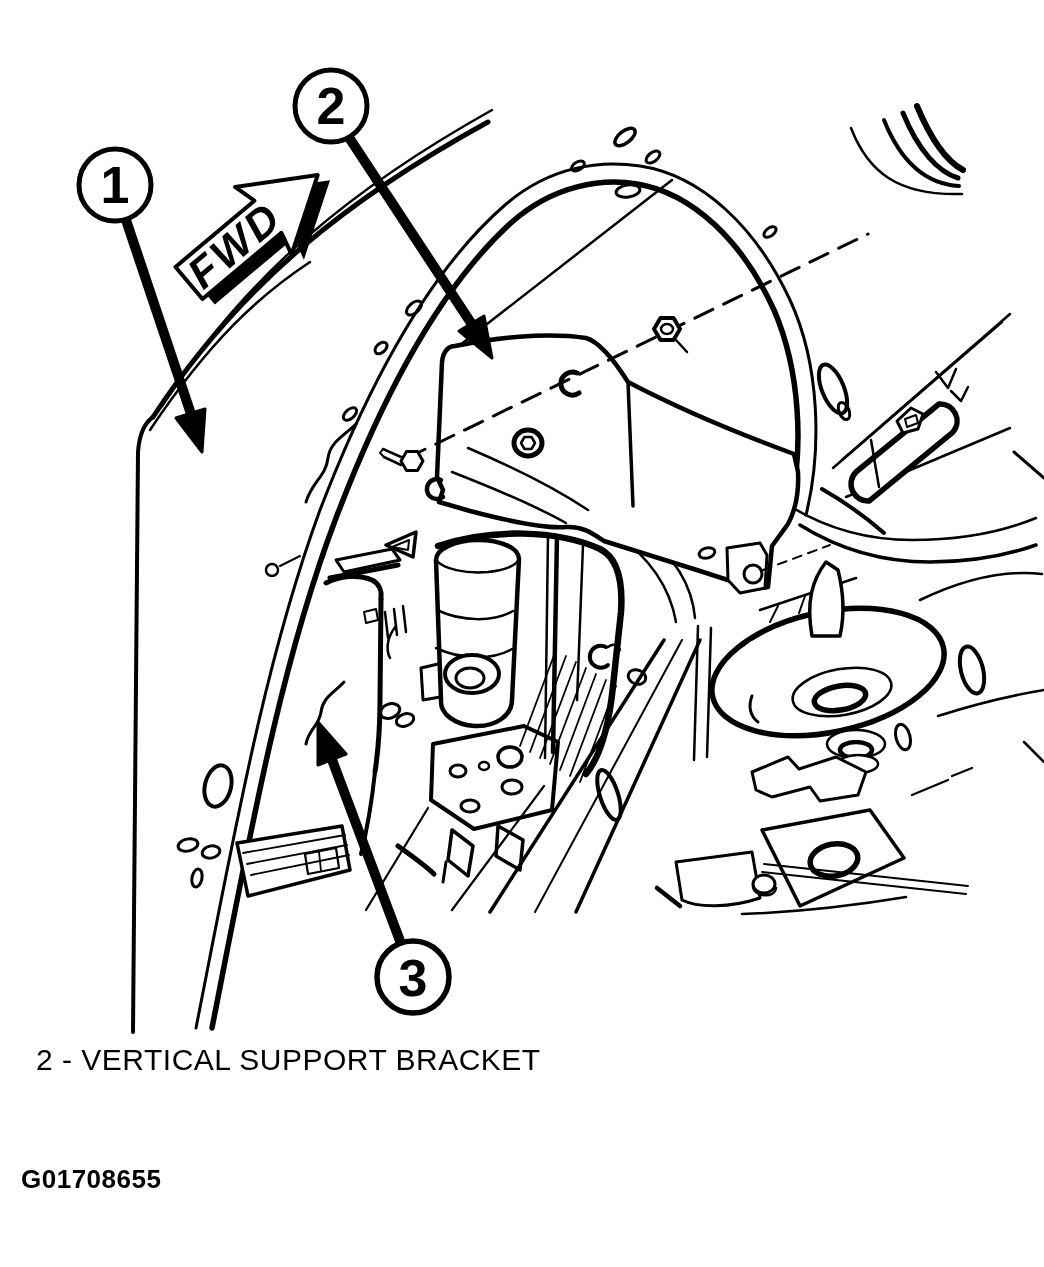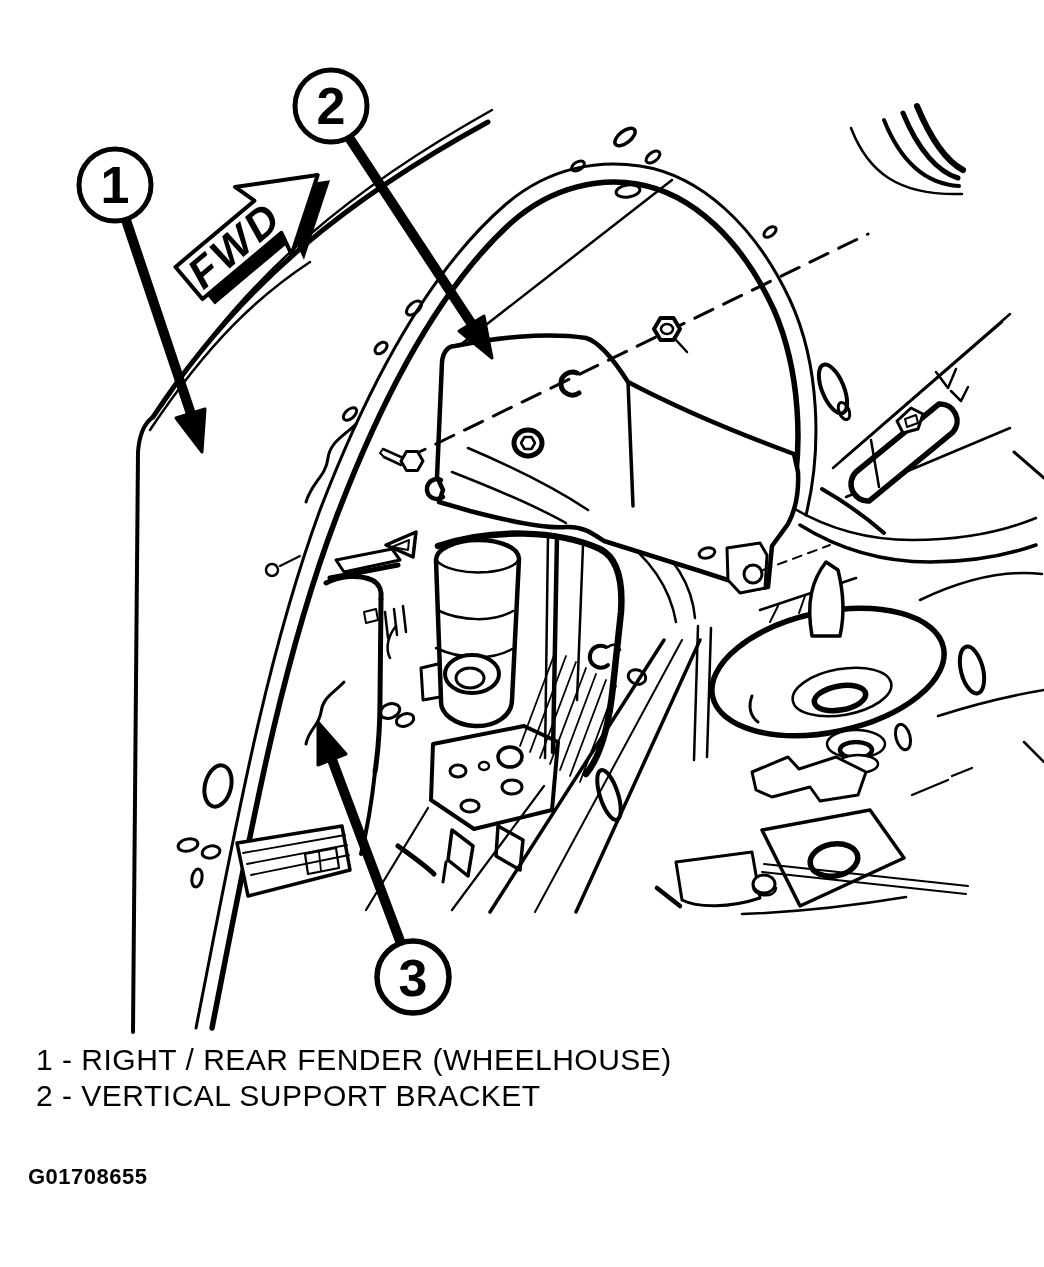--- a/index.html
+++ b/index.html
@@ -3,21 +3,21 @@
 <meta charset="utf-8">
 <style>
   html,body{margin:0;padding:0;background:#fff;}
   .stage{position:relative;width:1044px;height:1267px;background:#fff;overflow:hidden;
          font-family:"Liberation Sans",sans-serif;color:#000;}
   svg{position:absolute;left:0;top:0;}
   svg *{vector-effect:none;}
   .ink{stroke:#000;fill:none;stroke-linecap:round;stroke-linejoin:round;}
   .legend{position:absolute;left:36px;top:1042px;font-size:30px;line-height:36px;
           letter-spacing:.5px;white-space:nowrap;}
-  .figure-id{position:absolute;left:28px;top:1164px;font-size:22px;font-weight:bold;
+  .figure-id{position:absolute;left:21px;top:1164px;font-size:26px;font-weight:bold;
           letter-spacing:.5px;}
   text{font-family:"Liberation Sans",sans-serif;}
   .callout-num{font-size:52px;font-weight:bold;}
   .fwd-text{font-size:43px;font-weight:bold;font-style:italic;letter-spacing:3px;}
 </style>
 </head>
 <body>
 
 <div class="stage">
 <svg width="1044" height="1267" viewBox="0 0 1044 1267">
@@ -228,17 +228,16 @@
     <g>
       <path class="ink" stroke-width="10" d="M 400,941 L 331,757"></path>
       <polygon fill="#000" stroke="#000" stroke-width="3" stroke-linejoin="round" points="318,722 346,754 318,765"></polygon>
       <circle cx="413" cy="977" r="36" fill="#fff" stroke="#000" stroke-width="5.5"></circle>
       <text class="callout-num" x="413" y="996" text-anchor="middle" fill="#000">3</text>
     </g>
   </g>
 </svg>
 
   <div class="legend">
-    <div>1 - RIGHT / REAR FENDER (WHEELHOUSE)</div>
     <div>2 - VERTICAL SUPPORT BRACKET</div>
   </div>
   <div class="figure-id">G01708655</div>
 </div>
 
 </body></html>

